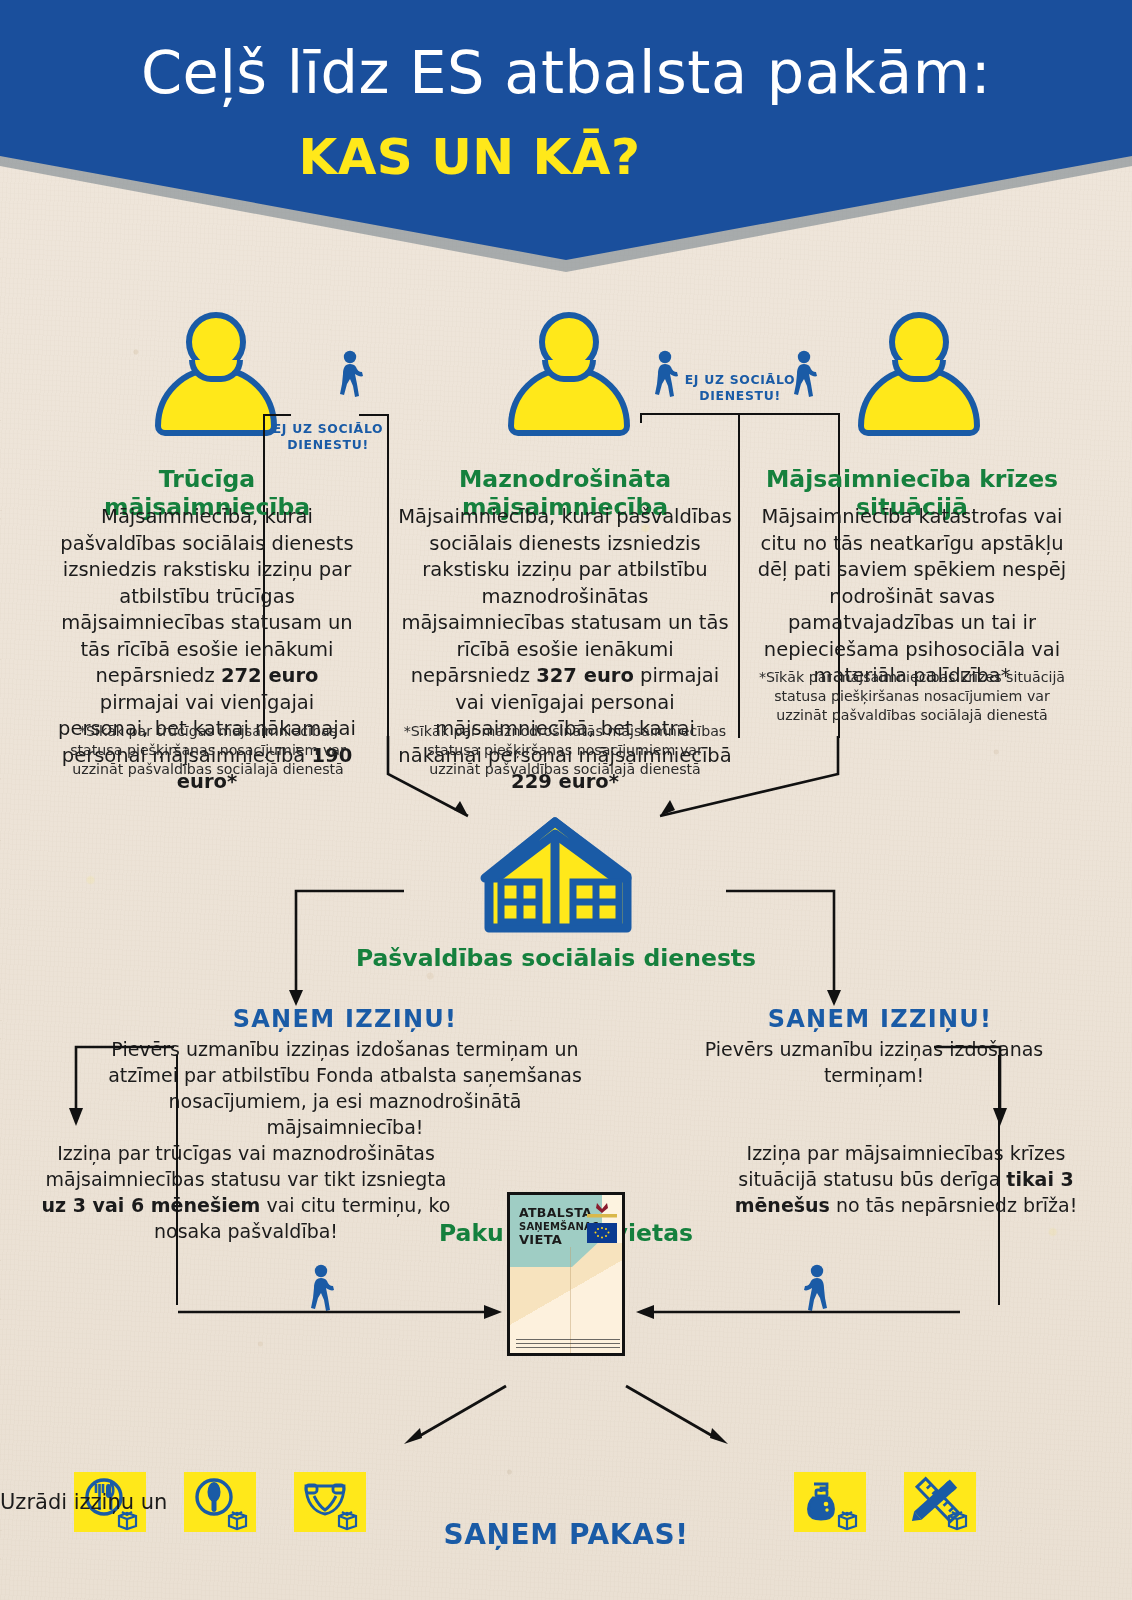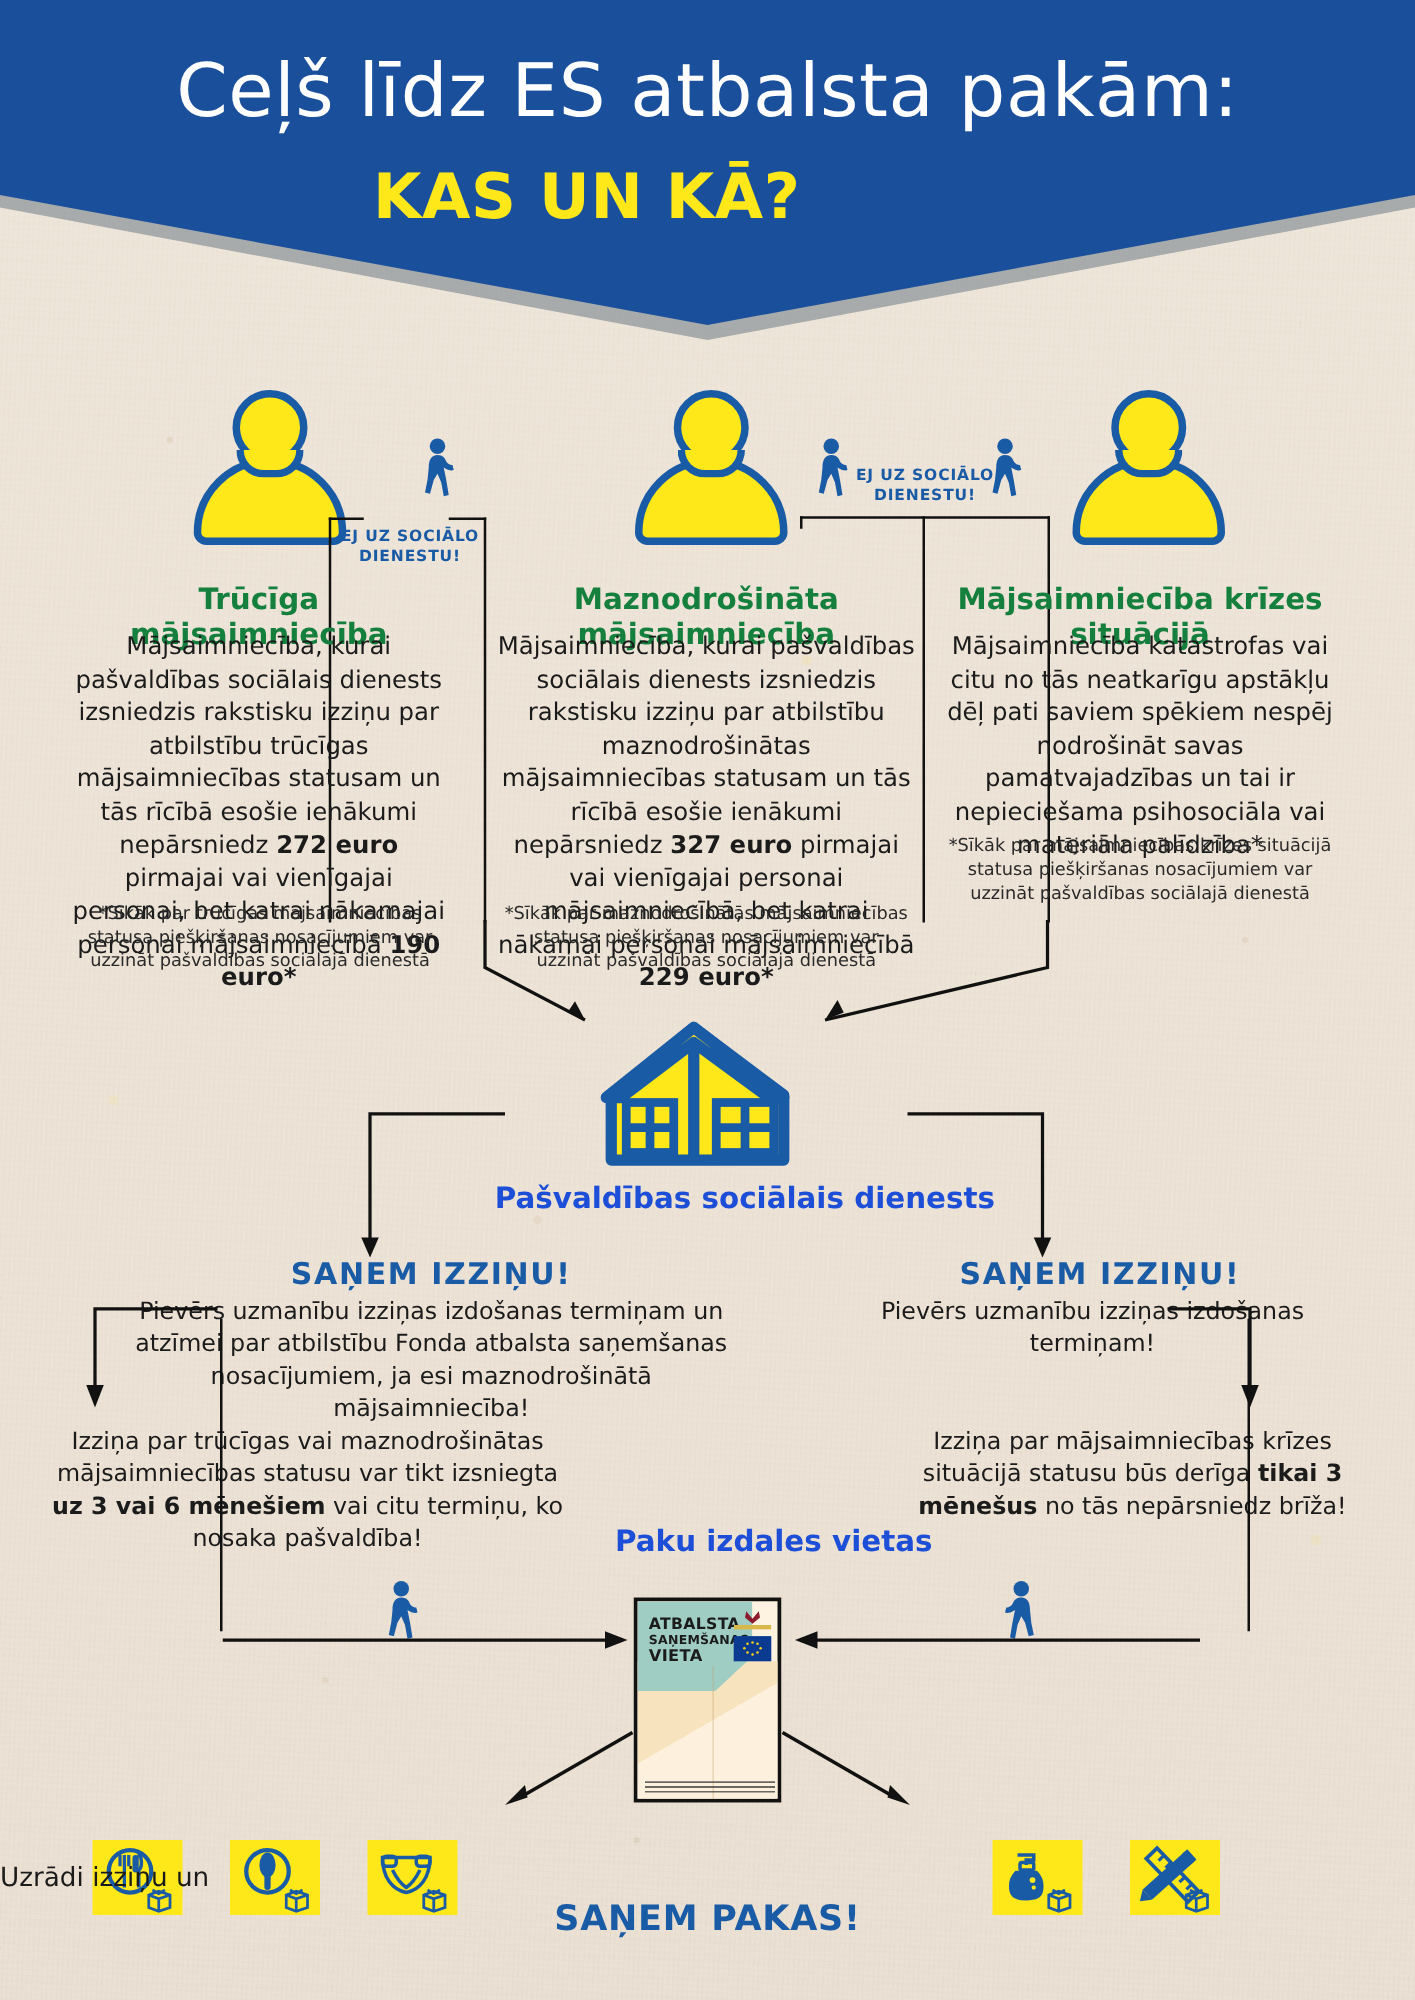--- a/index.html
+++ b/index.html
@@ -114,27 +114,27 @@
 
   .sec-title{
     font-size:24px;font-weight:bold;color:#1a5ba6;letter-spacing:1.3px;
     text-align:center;font-family:"DejaVu Sans", sans-serif;
   }
   .sec-body{
     font-size:19px;line-height:26px;color:#1b1b1b;text-align:center;
     font-family:"DejaVu Sans", sans-serif;
   }
   .hdr-mid{
-    font-size:23.5px;font-weight:bold;color:#1d4ed8;text-align:right;
+    font-size:23.5px;font-weight:bold;color:#15803d;text-align:center;
     font-family:"DejaVu Sans", sans-serif;
   }
 
   
   #poster{
-    position:absolute;left:507px;top:1278px;width:118px;height:164px;
+    position:absolute;left:507px;top:1192px;width:118px;height:164px;
     border:3px solid #121212;background:#fdf3e0;box-sizing:border-box;overflow:hidden;
   }
   #poster .teal{
     position:absolute;left:0;top:0;width:92px;height:72px;background:#9fcdc4;
     clip-path:polygon(0 0,92px 0,92px 44px,62px 72px,0 72px);
   }
   #poster .ptxt{position:absolute;left:9px;top:10px;color:#1b1b1b;font-family:"DejaVu Sans", sans-serif;}
   #poster .p1{font-size:12.5px;font-weight:bold;letter-spacing:.3px;}
   #poster .p2{font-size:10px;font-weight:bold;letter-spacing:.2px;margin-top:1px;}
   #poster .p3{font-size:13px;font-weight:bold;letter-spacing:.3px;}

